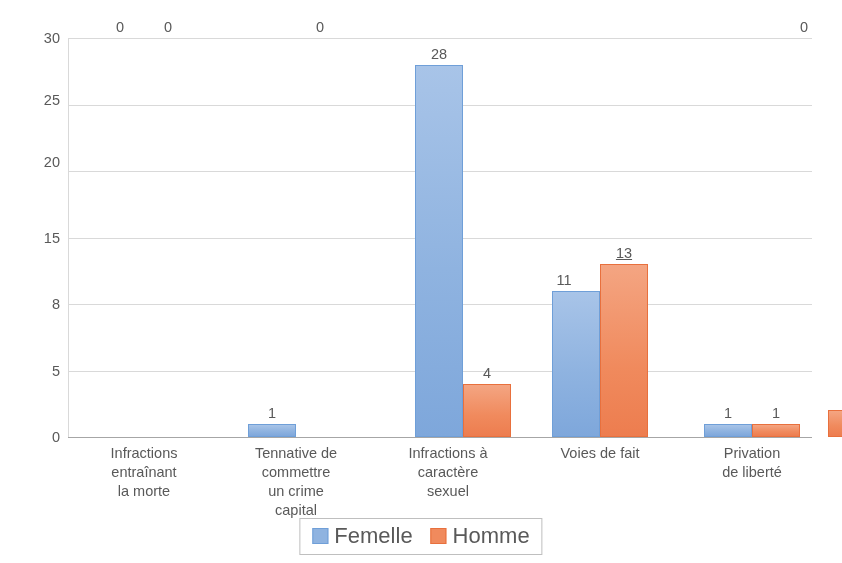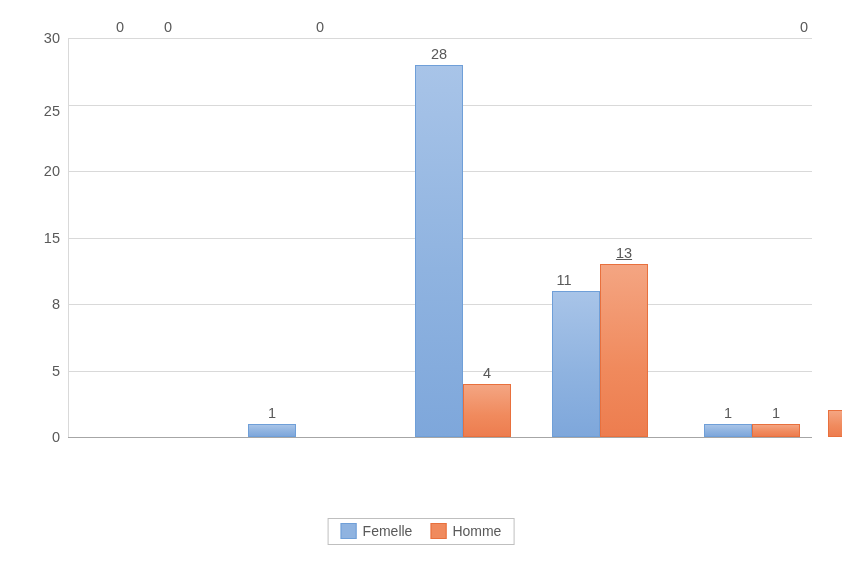--- a/index.html
+++ b/index.html
@@ -143,33 +143,33 @@
   }
   .legend-swatch.femelle {
     background: #8fb3e0;
     border: 1px solid #6f9fd8;
   }
   .legend-swatch.homme {
     background: #f08a5d;
     border: 1px solid #e8703d;
   }
   .legend-text {
-    font-size: 14px;
+    font-size: 22px;
     color: #595959;
   }
 </style>
 </head>
 <body>
 
 <div id="chart-root">
 
   <div id="y-axis-labels">
     <div class="y-tick-label" style="top:38px;">30</div>
-    <div class="y-tick-label" style="top:111px;">25</div>
-    <div class="y-tick-label" style="top:171px;">20</div>
+    <div class="y-tick-label" style="top:100px;">25</div>
+    <div class="y-tick-label" style="top:162px;">20</div>
     <div class="y-tick-label" style="top:238px;">15</div>
     <div class="y-tick-label" style="top:304px;">8</div>
     <div class="y-tick-label" style="top:371px;">5</div>
     <div class="y-tick-label" style="top:437px;">0</div>
   </div>
 
   <div class="y-axis-line"></div>
 
   <div id="plot-area">
 
@@ -213,20 +213,38 @@
       <div class="bar-label" style="left:100px; bottom:16px;">1</div>
     </div>
 
     <div class="group" style="left:684px; width:152px;">
       <div class="bar-label" style="left:52px; bottom:402px;">0</div>
       <div class="bar homme" style="left:76px; width:48px; height:26.6px;"></div>
 
     </div>
   </div>
 
+  <div id="category-labels">
+    <div class="cat-label" style="left:76px;  width:140px;">Infractions
+entraînant
+la morte</div>
+    <div class="cat-label" style="left:228px; width:140px;">Tennative de
+commettre
+un crime
+capital</div>
+    <div class="cat-label" style="left:380px; width:140px;">Infractions à
+caractère
+sexuel</div>
+    <div class="cat-label" style="left:532px; width:148px;">Voies de fait</div>
+    <div class="cat-label" style="left:684px; width:140px;">Privation
+de liberté</div>
+    <div class="cat-label" style="left:836px; width:150px;">Autres
+infractions
+avec violence</div>
+  </div>
 
   <div id="legend">
     <div class="legend-item">
       <span class="legend-swatch femelle"></span>
       <span class="legend-text">Femelle</span>
     </div>
     <div class="legend-item">
       <span class="legend-swatch homme"></span>
       <span class="legend-text">Homme</span>
     </div>

